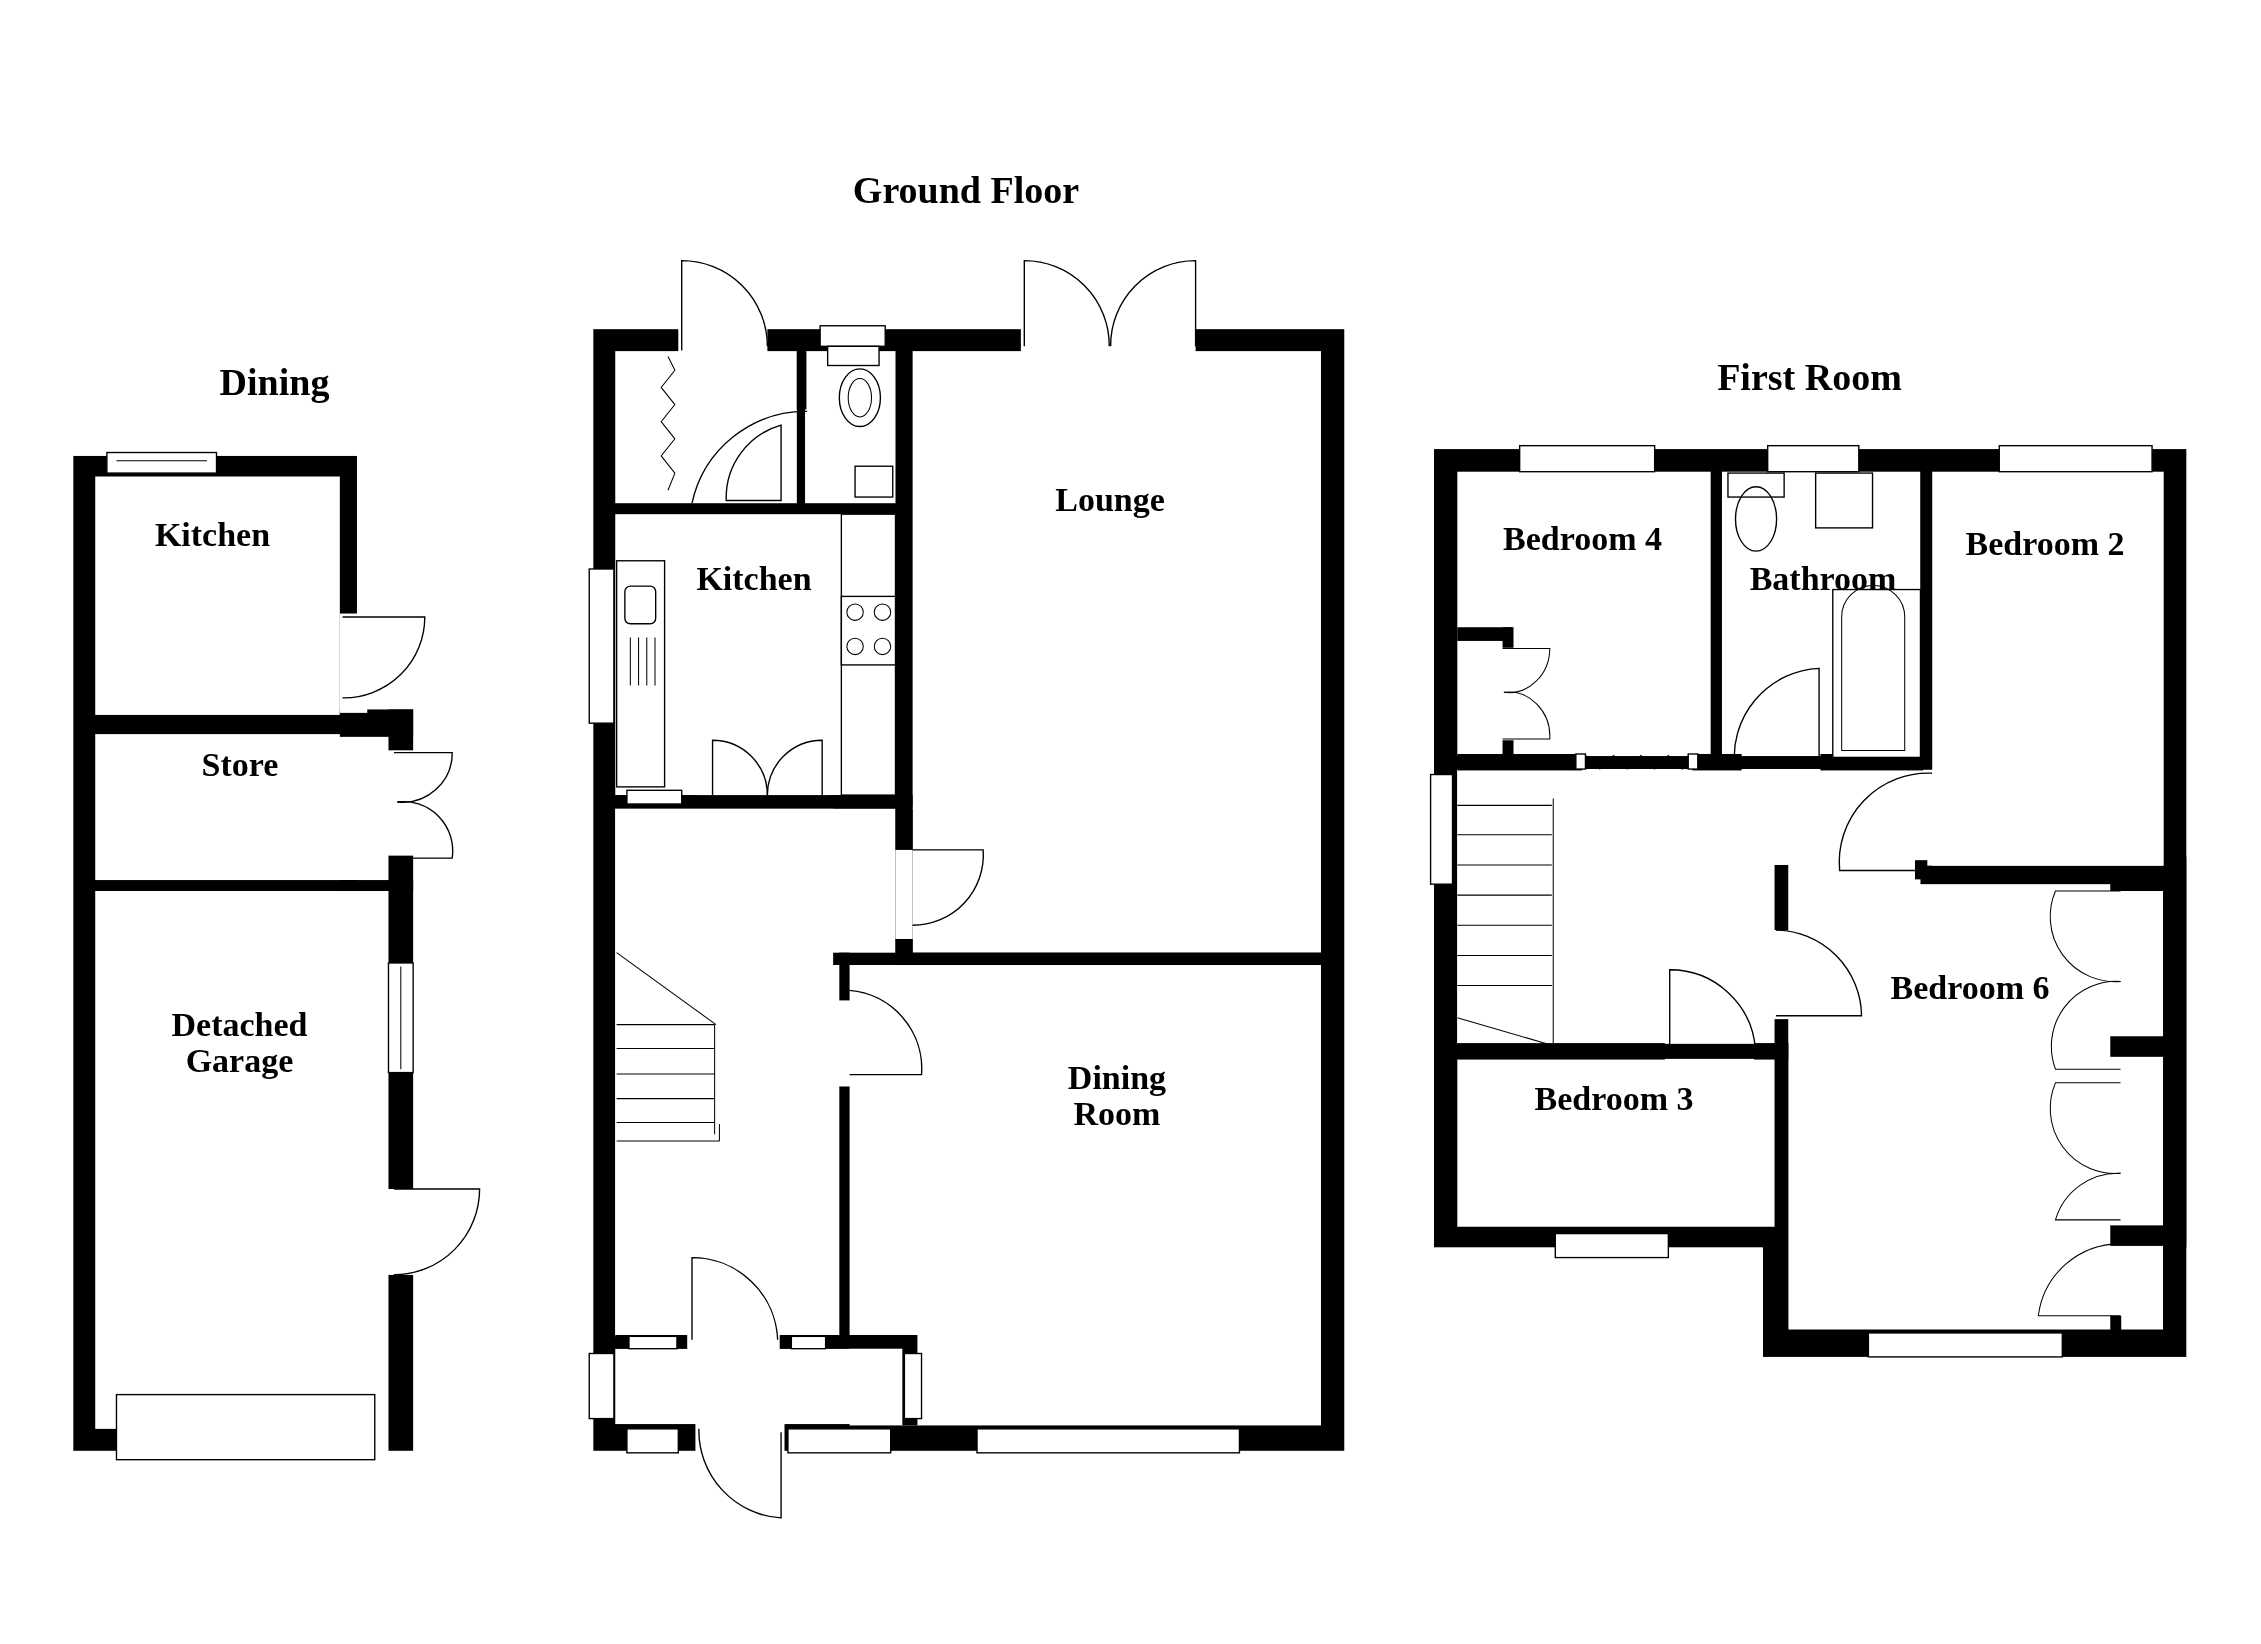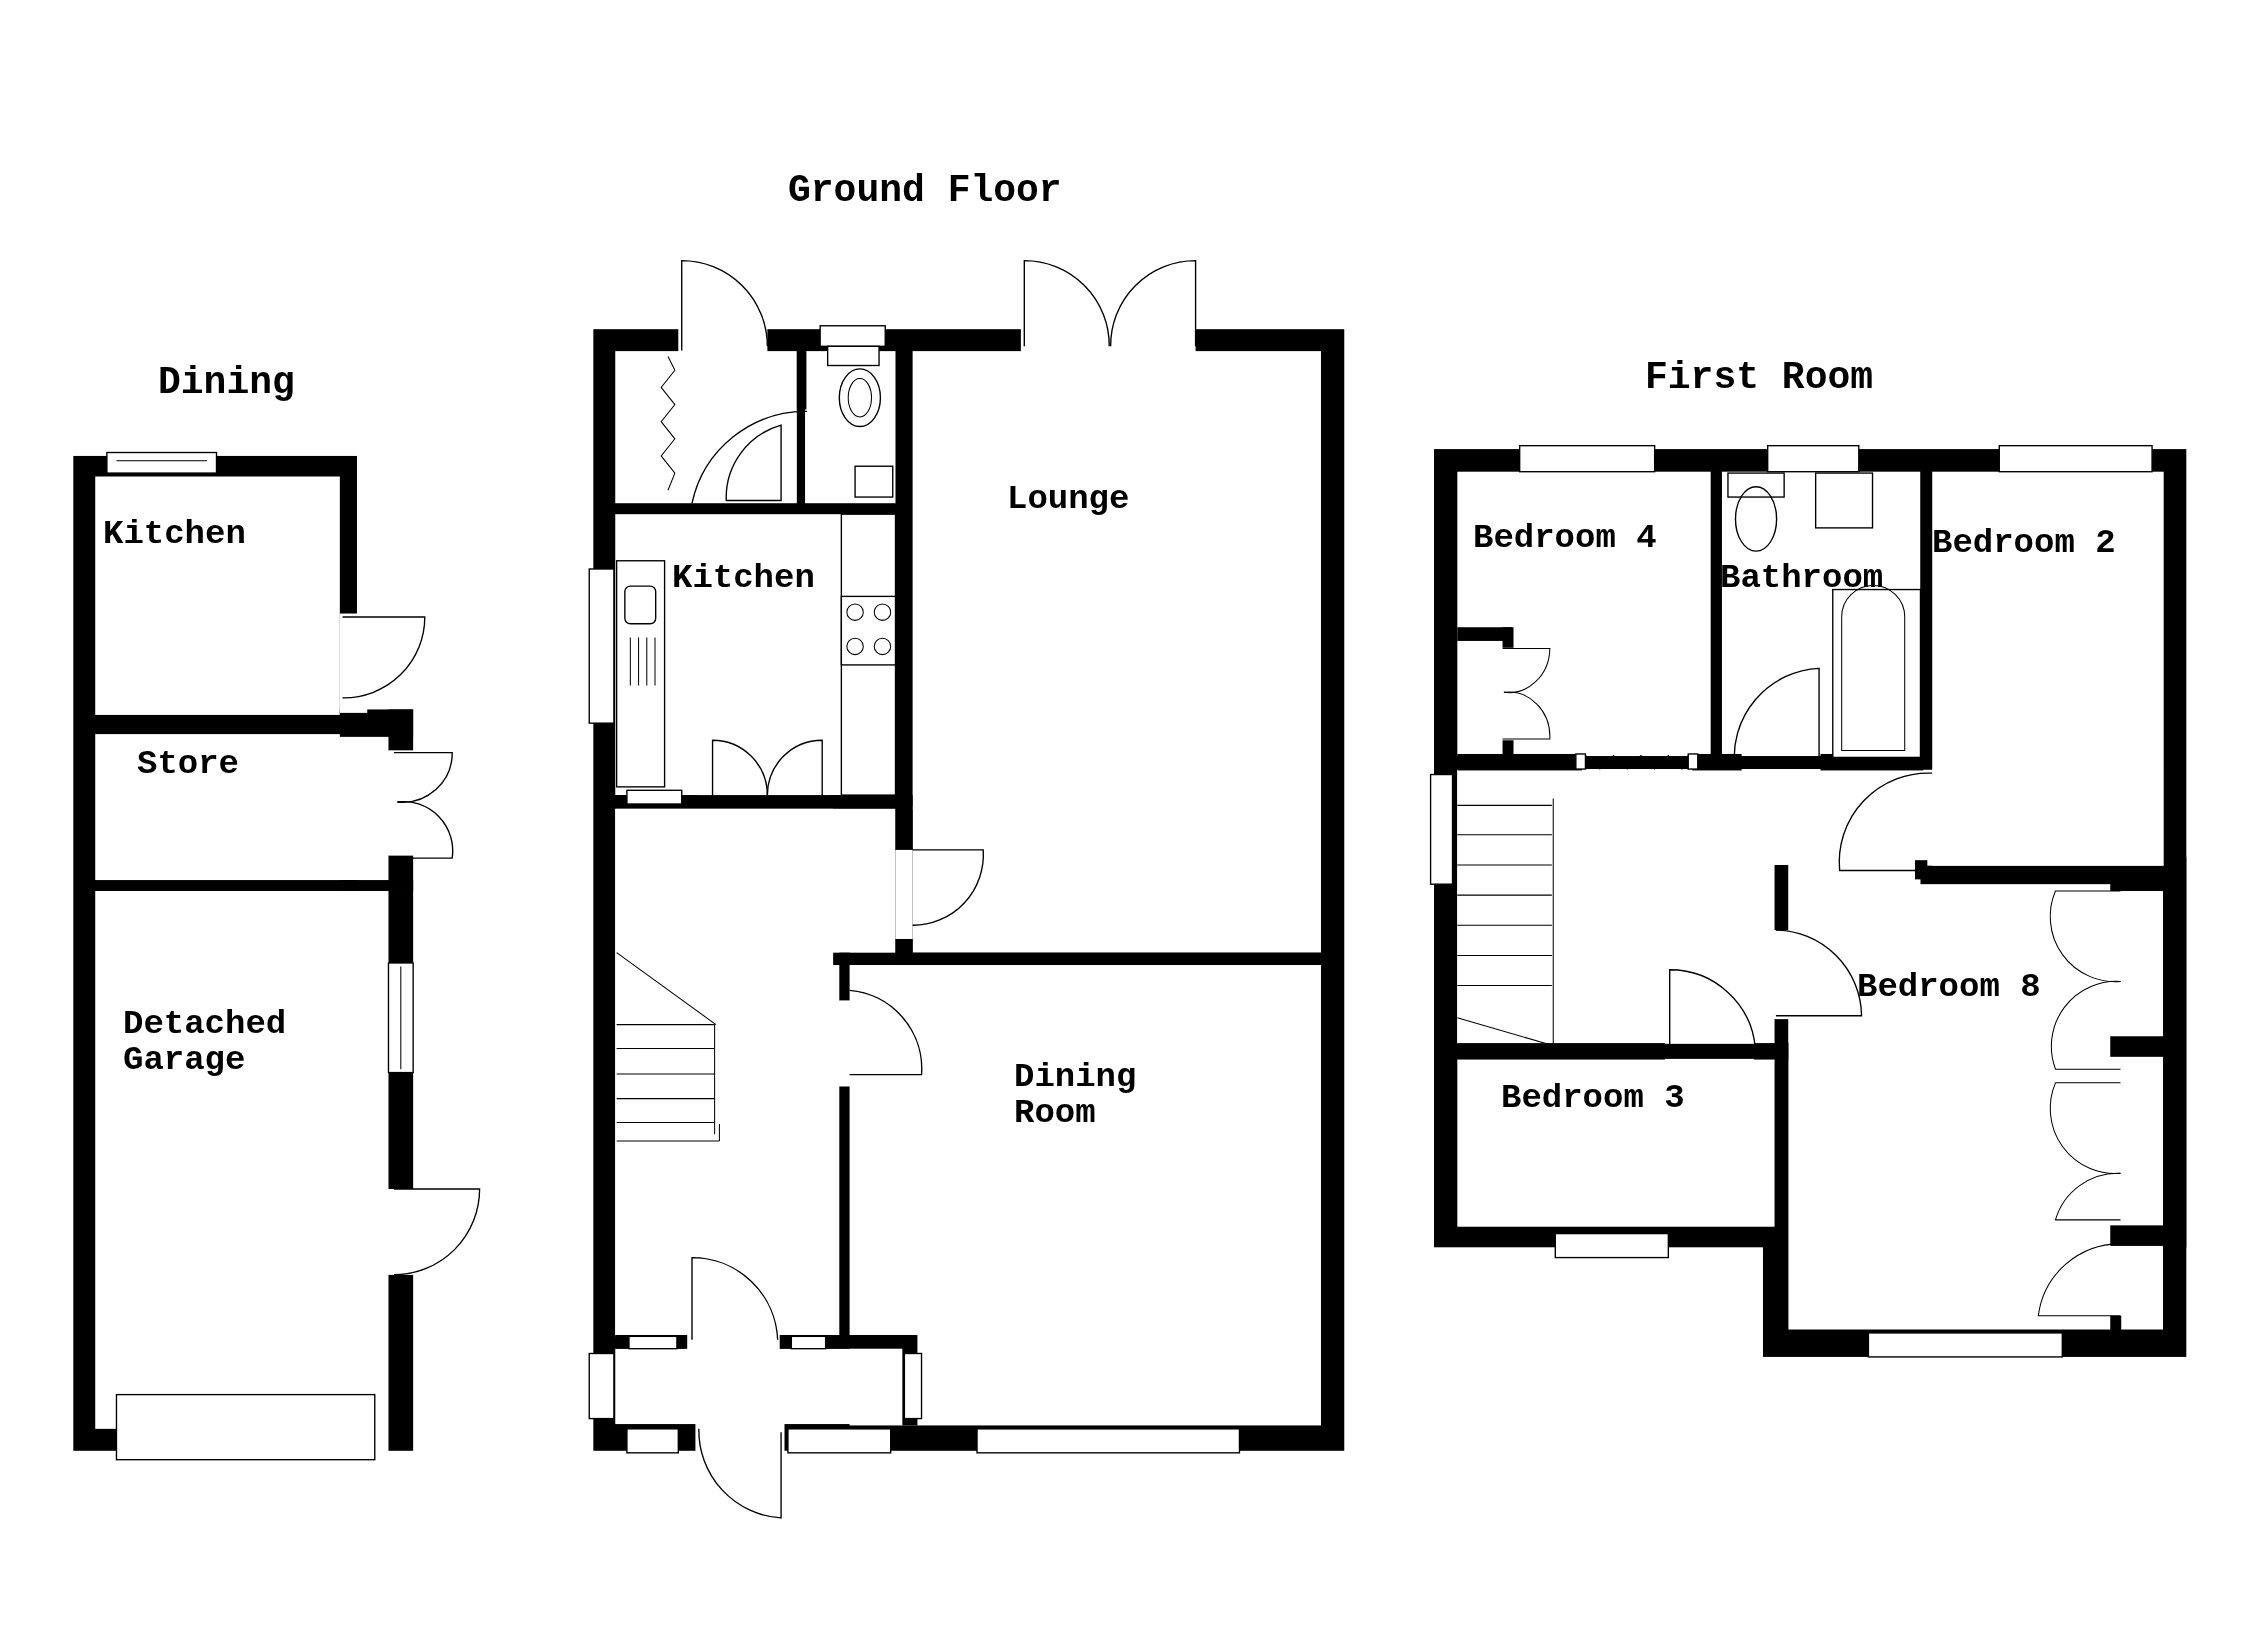--- a/index.html
+++ b/index.html
@@ -5,22 +5,22 @@
   html, body { margin: 0; padding: 0; background: #ffffff; }
   body { width: 2261px; height: 1645px; position: relative; overflow: hidden;
          font-family: "Liberation Sans", sans-serif; }
   #plan { position: absolute; left: 0; top: 0; width: 2261px; height: 1645px; }
   .wall { fill: #000000; }
   .room { fill: #ffffff; }
   .line { fill: none; stroke: #000; stroke-width: 2; }
   .thin { fill: none; stroke: #000; stroke-width: 1.5; }
   .win  { fill: #ffffff; stroke: #000; stroke-width: 2; }
   .fix  { fill: #ffffff; stroke: #000; stroke-width: 2; }
-  .label { position: absolute; font-family: Liberation Mono, monospace; font-weight: bold;
-           color: #000; text-align: left; white-space: pre-line; line-height: 1.05; }
+  .label { position: absolute; font-family: Liberation Serif, serif; font-weight: bold;
+           color: #000; text-align: center; white-space: pre-line; line-height: 1.05; }
   .title { font-size: 38px; }
   .room-label { font-size: 34px; }
 </style>
 </head>
 <body>
 
 <svg id="plan" viewBox="0 0 3300 2400" xmlns="http://www.w3.org/2000/svg">
   <defs>
     <filter id="shade" x="-5%" y="-5%" width="110%" height="110%">
       <feGaussianBlur stdDeviation="10"></feGaussianBlur>
@@ -263,15 +263,15 @@
 Garage</div>
 
 <div class="label room-label" style="left:672px; top:561px; width:164px;">Kitchen</div>
 <div class="label room-label" style="left:1007px; top:482px; width:206px;">Lounge</div>
 <div class="label room-label" style="left:1014px; top:1060px; width:206px;">Dining
 Room</div>
 
 <div class="label room-label" style="left:1473px; top:521px; width:219px;">Bedroom 4</div>
 <div class="label room-label" style="left:1720px; top:521px; width:206px;margin-top:40px;">Bathroom</div>
 <div class="label room-label" style="left:1932px; top:526px; width:226px;">Bedroom 2</div>
-<div class="label room-label" style="left:1857px; top:970px; width:226px;">Bedroom 8</div>
+<div class="label room-label" style="left:1857px; top:970px; width:226px;">Bedroom 6</div>
 <div class="label room-label" style="left:1501px; top:1081px; width:226px;">Bedroom 3</div>
 
 
 </body></html>

